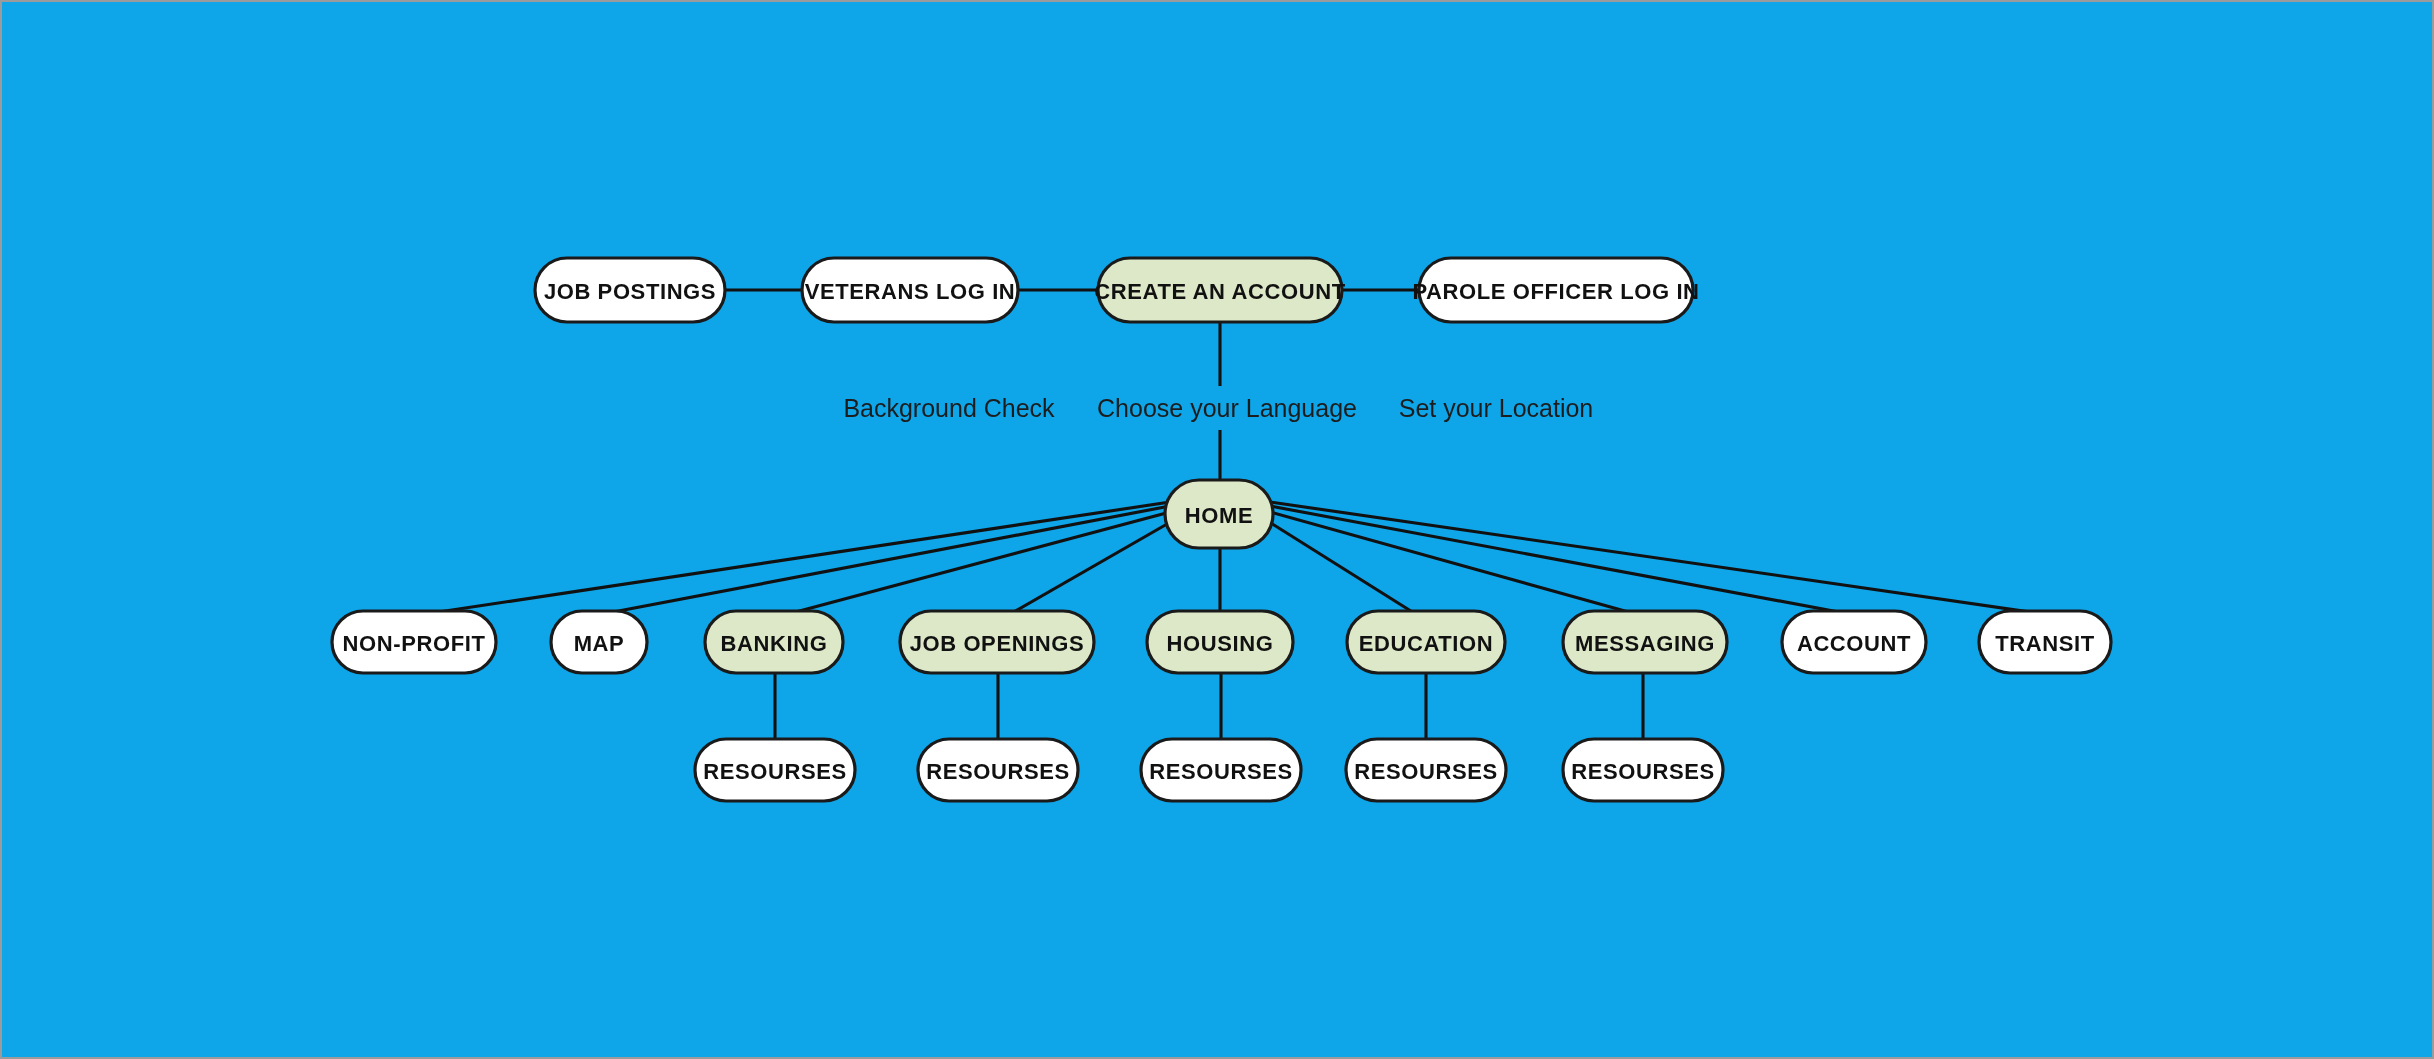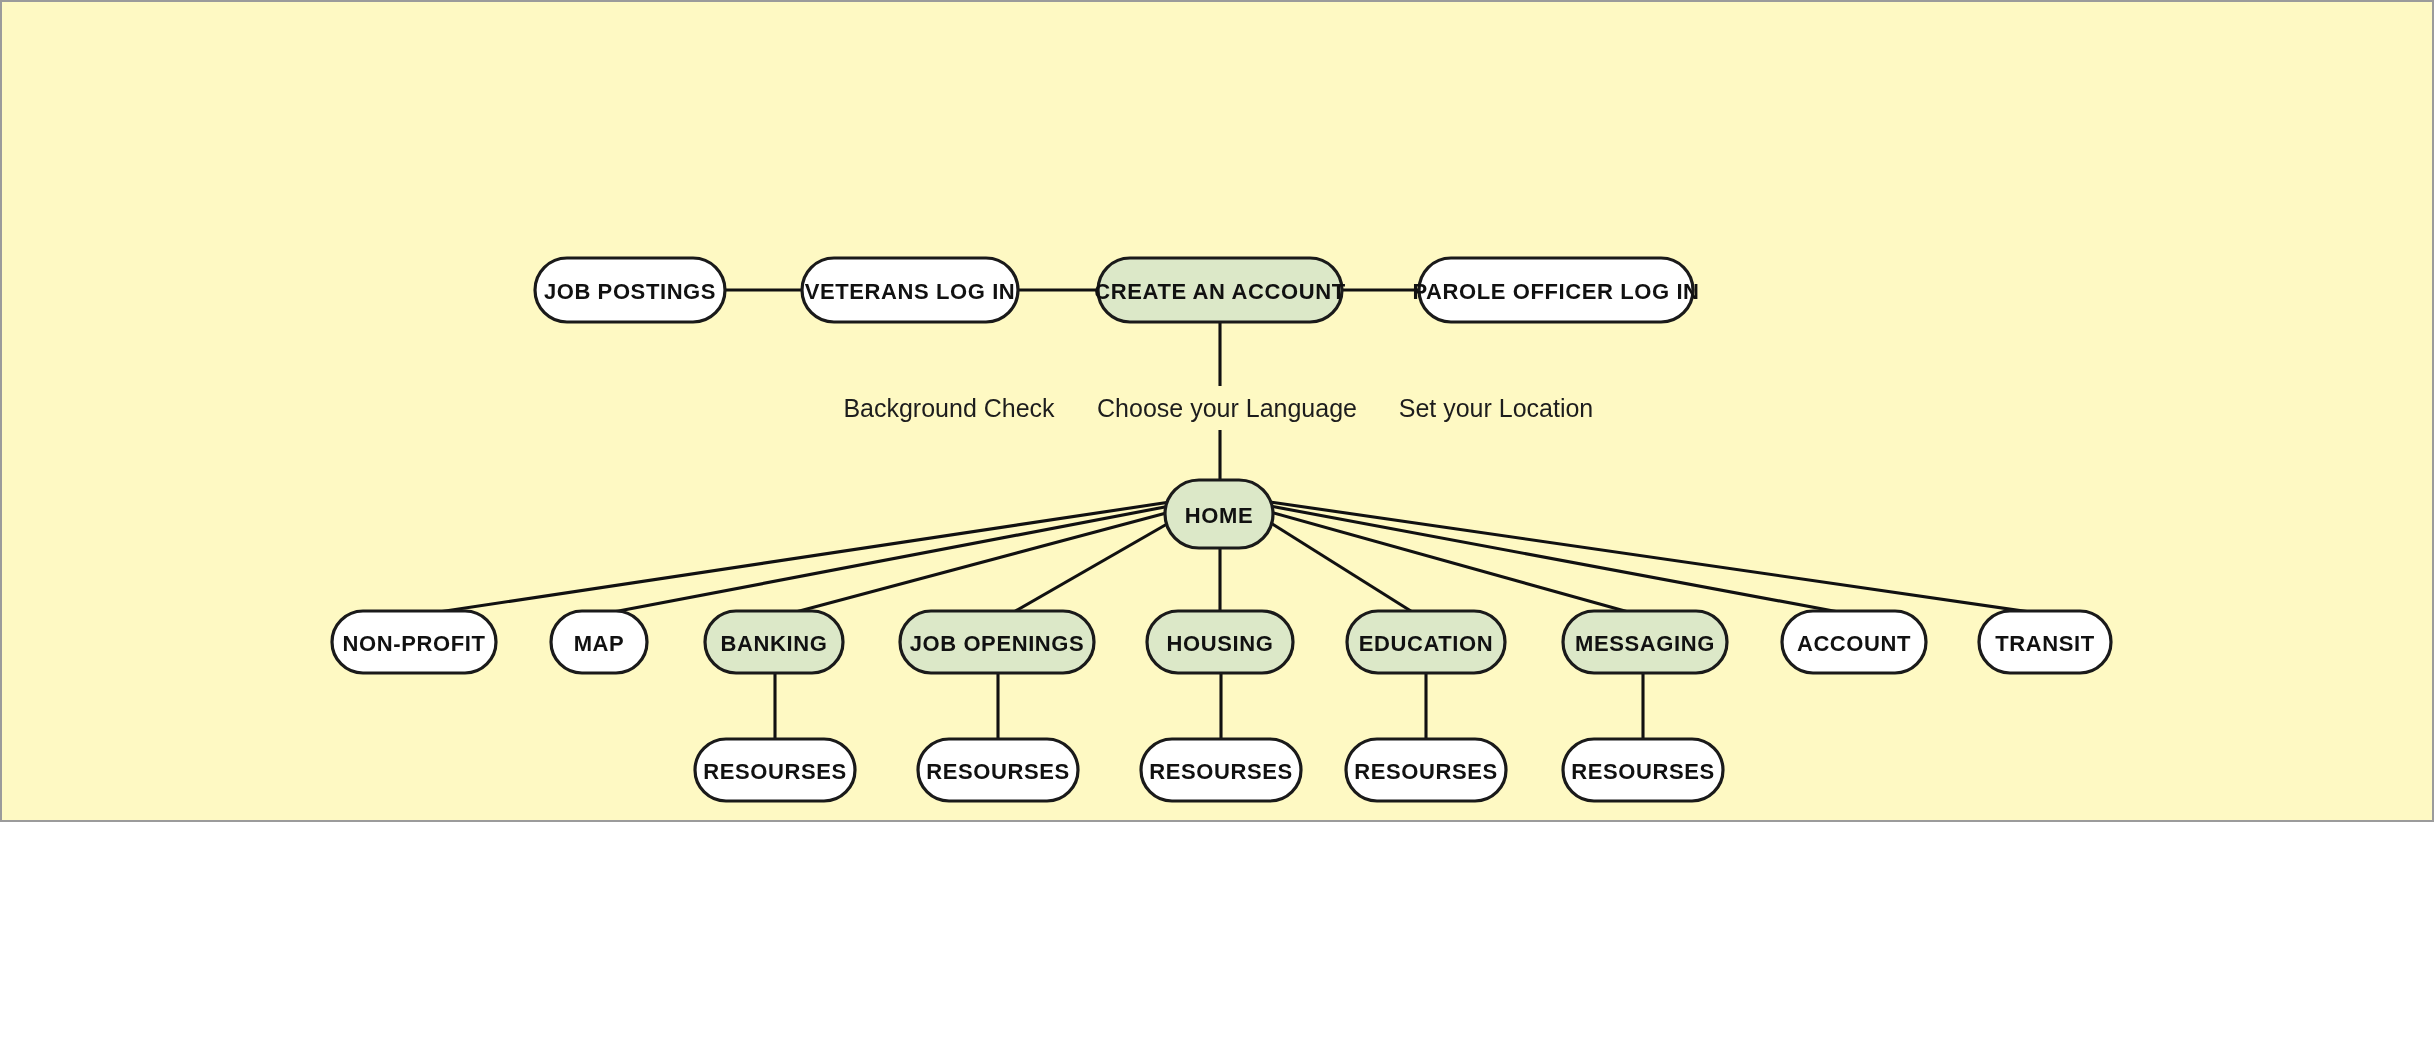--- a/index.html
+++ b/index.html
@@ -51,21 +51,21 @@
     font-size: 25px;
     fill: #1d1d1d;
     text-anchor: middle;
     dominant-baseline: central;
     pointer-events: none;
   }
 </style>
 </head>
 <body>
 
-<div id="canvas-frame" style="width: 2434px; height: 822px; background: #fef9c3; border-color: rgb(155, 155, 155);">
+<div id="canvas-frame" style="width: 2434px; height: 1059px; background: #0ea5e9; border-color: rgb(155, 155, 155);">
   <svg id="diagram-svg" viewBox="0 0 2434 1059" xmlns="http://www.w3.org/2000/svg">
     <g id="edges-layer">
         <line x1="723" y1="288" x2="800" y2="288" class="edge-line" stroke="#111111"></line>
         <line x1="1016" y1="288" x2="1096" y2="288" class="edge-line" stroke="#111111"></line>
         <line x1="1340" y1="288" x2="1417" y2="288" class="edge-line" stroke="#111111"></line>
         <line x1="1218" y1="320" x2="1218" y2="384" class="edge-line" stroke="#111111"></line>
         <line x1="1218" y1="428" x2="1218" y2="478" class="edge-line" stroke="#111111"></line>
         <line x1="1168" y1="500" x2="430" y2="611" class="edge-line" stroke="#111111"></line>
         <line x1="1168" y1="504" x2="606" y2="611" class="edge-line" stroke="#111111"></line>
         <line x1="1168" y1="510" x2="790" y2="611" class="edge-line" stroke="#111111"></line>

